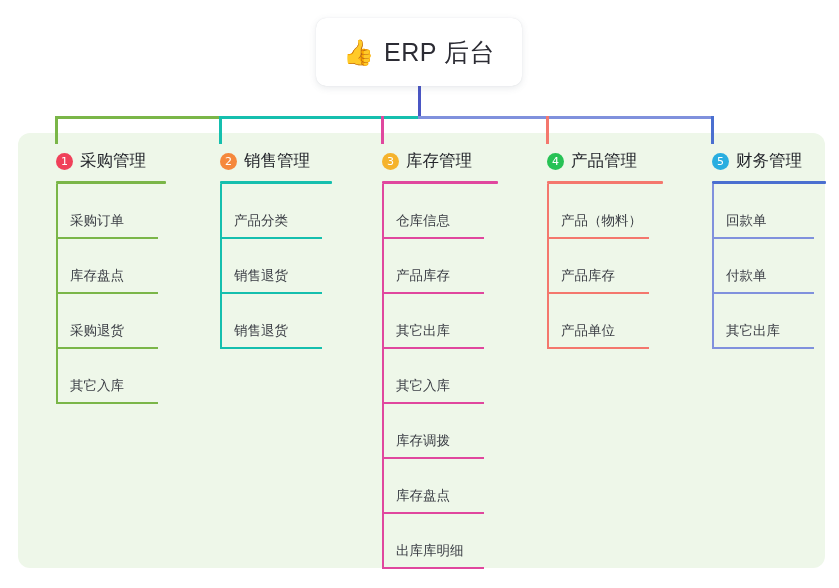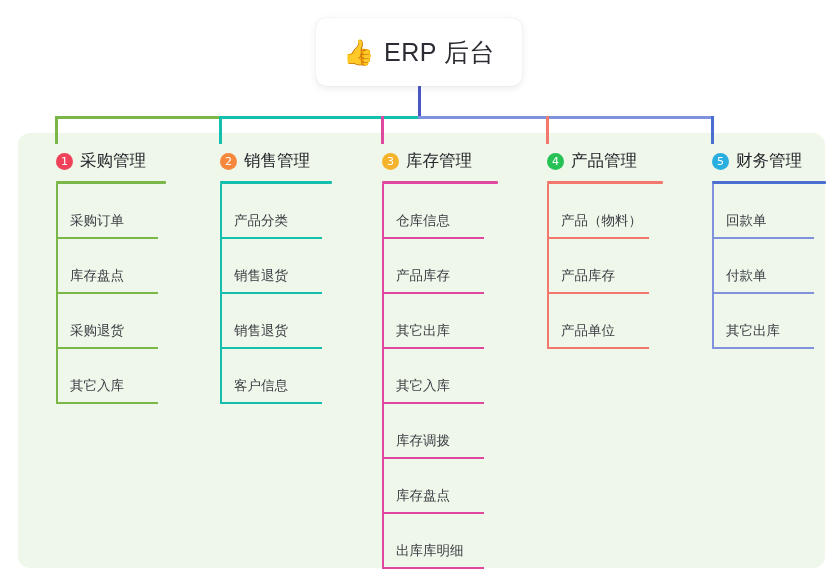--- a/index.html
+++ b/index.html
@@ -202,25 +202,20 @@
           <div class="leaf">
             <div class="leaf-stem" style="background: rgb(21, 191, 174);"></div>
             <div class="leaf-label">销售退货</div>
             <div class="leaf-underline" style="background: rgb(21, 191, 174);"></div>
           </div>
           <div class="leaf">
             <div class="leaf-stem" style="background: rgb(21, 191, 174);"></div>
             <div class="leaf-label">销售退货</div>
             <div class="leaf-underline" style="background: rgb(21, 191, 174);"></div>
           </div>
-          <div class="leaf">
-            <div class="leaf-stem" style="background: rgb(21, 191, 174);"></div>
-            <div class="leaf-label">客户信息</div>
-            <div class="leaf-underline" style="background: rgb(21, 191, 174);"></div>
-          </div>
         </div>
       </div>
       <div class="col" style="left: 362px; top: 148px;">
         <div class="col-head">
           <span class="badge" style="background: rgb(245, 179, 44);">3</span>
           <span class="col-title">库存管理</span>
         </div>
         <div class="col-rule" style="background: rgb(224, 71, 158); width: 116px; margin-left: 20px;"></div>
         <div>
           <div class="leaf">

